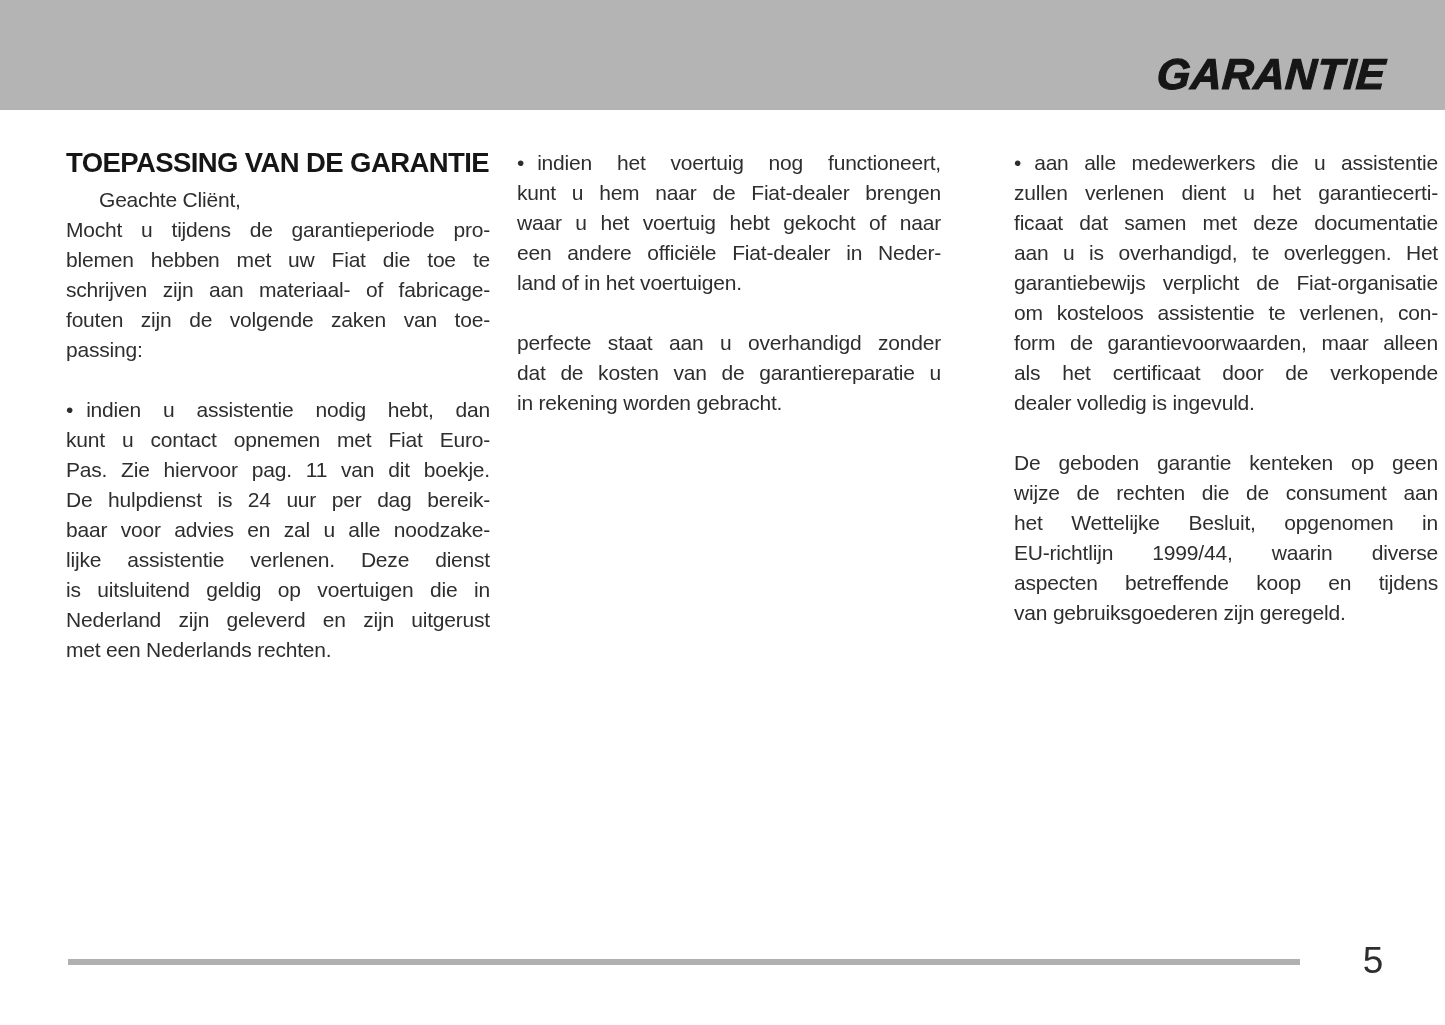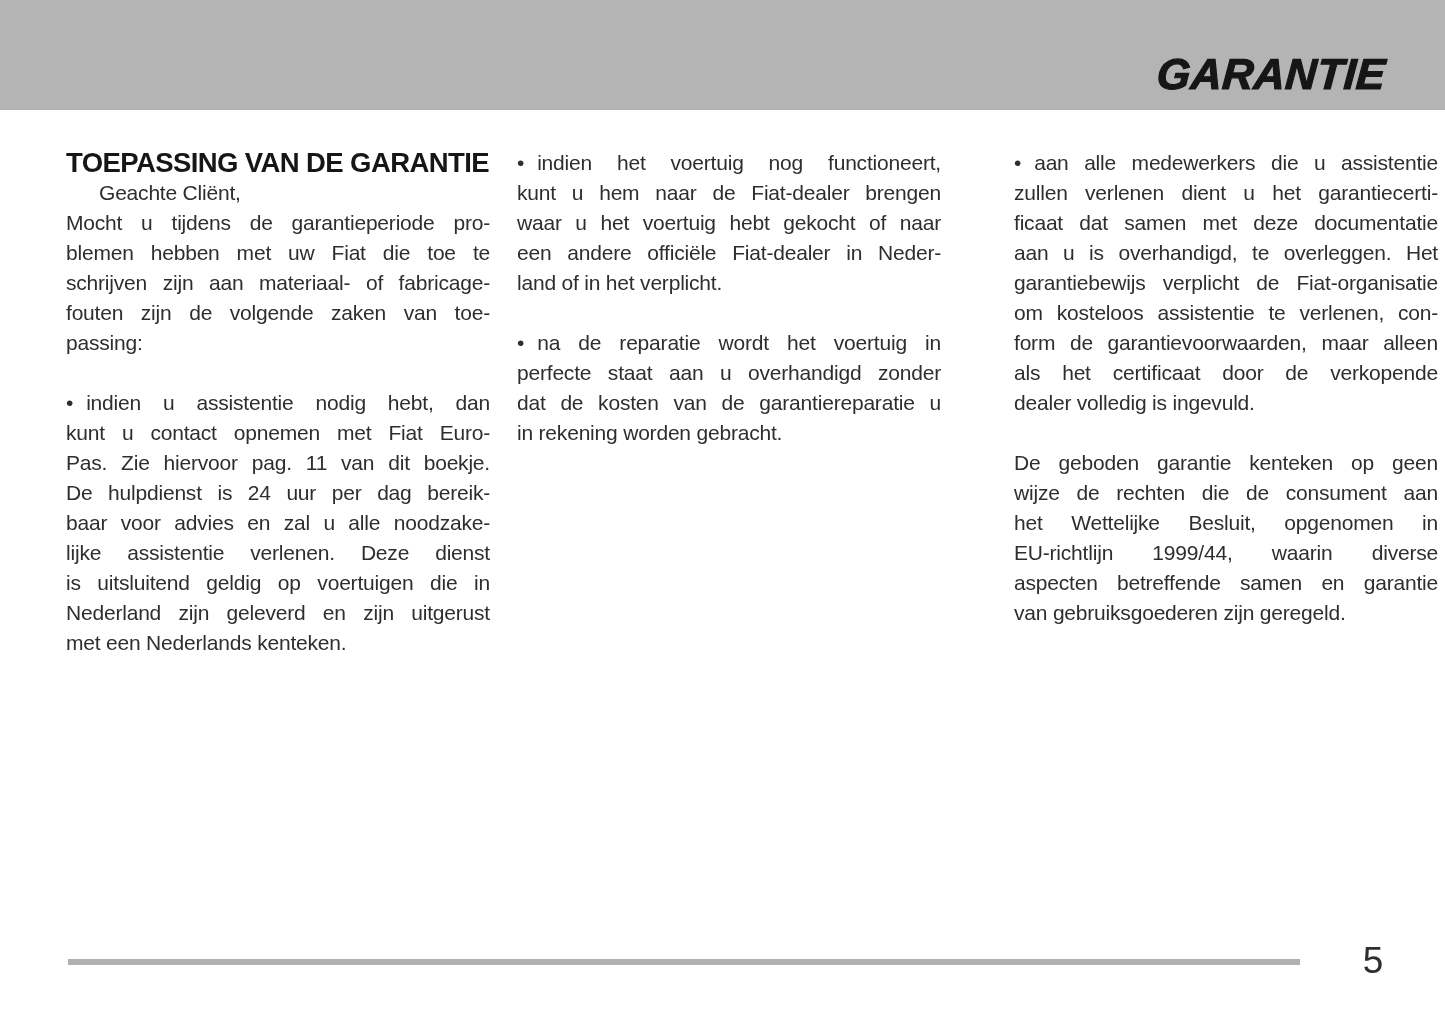--- a/index.html
+++ b/index.html
@@ -26,20 +26,21 @@
     font-size:21px; line-height:30px;
     letter-spacing:-0.2px;
   }
   #col-0 { left:66px; }
   #col-1 { left:517px; }
   #col-2 { left:1014px; }
   .section-heading {
     font-weight:bold; font-size:27.5px; line-height:30px;
     letter-spacing:-0.6px; white-space:nowrap;
     color:var(--heading-text,#161616);
+    margin-bottom:7px;
   }
   .block + .block { margin-top:30px; }
   .ln {
     text-align:justify; text-align-last:justify;
     min-height:30px;
   }
   .ln.ragged { text-align:center; text-align-last:left; }
   .ln.indent { padding-left:33px; }
   .bullet-glyph { margin-right:13px; }
   .footer-rule {
@@ -72,33 +73,32 @@
       </div>
       <div class="block">
         <div class="ln"><span class="bullet-glyph">•</span>indien u assistentie nodig hebt, dan</div>
         <div class="ln">kunt u contact opnemen met Fiat Euro-</div>
         <div class="ln">Pas. Zie hiervoor pag. 11 van dit boekje.</div>
         <div class="ln">De hulpdienst is 24 uur per dag bereik-</div>
         <div class="ln">baar voor advies en zal u alle noodzake-</div>
         <div class="ln">lijke assistentie verlenen. Deze dienst</div>
         <div class="ln">is uitsluitend geldig op voertuigen die in</div>
         <div class="ln">Nederland zijn geleverd en zijn uitgerust</div>
-        <div class="ln ragged">met een Nederlands kenteken.</div>
+        <div class="ln ragged">met een Nederlands rechten.</div>
       </div>
     </div>
   <div class="column" id="col-1">
       <div class="block">
         <div class="ln"><span class="bullet-glyph">•</span>indien het voertuig nog functioneert,</div>
         <div class="ln">kunt u hem naar de Fiat-dealer brengen</div>
         <div class="ln">waar u het voertuig hebt gekocht of naar</div>
         <div class="ln">een andere officiële Fiat-dealer in Neder-</div>
-        <div class="ln ragged">land of in het verplicht.</div>
+        <div class="ln ragged">land of in het voertuigen.</div>
       </div>
       <div class="block">
-        <div class="ln"><span class="bullet-glyph">•</span>na de reparatie wordt het voertuig in</div>
         <div class="ln">perfecte staat aan u overhandigd zonder</div>
         <div class="ln">dat de kosten van de garantiereparatie u</div>
         <div class="ln ragged">in rekening worden gebracht.</div>
       </div>
     </div>
   <div class="column" id="col-2">
       <div class="block">
         <div class="ln"><span class="bullet-glyph">•</span>aan alle medewerkers die u assistentie</div>
         <div class="ln">zullen verlenen dient u het garantiecerti-</div>
         <div class="ln">ficaat dat samen met deze documentatie</div>
@@ -107,20 +107,20 @@
         <div class="ln">om kosteloos assistentie te verlenen, con-</div>
         <div class="ln">form de garantievoorwaarden, maar alleen</div>
         <div class="ln">als het certificaat door de verkopende</div>
         <div class="ln ragged">dealer volledig is ingevuld.</div>
       </div>
       <div class="block">
         <div class="ln">De geboden garantie kenteken op geen</div>
         <div class="ln">wijze de rechten die de consument aan</div>
         <div class="ln">het Wettelijke Besluit, opgenomen in</div>
         <div class="ln">EU-richtlijn 1999/44, waarin diverse</div>
-        <div class="ln">aspecten betreffende samen en garantie</div>
+        <div class="ln">aspecten betreffende koop en tijdens</div>
         <div class="ln ragged">van gebruiksgoederen zijn geregeld.</div>
       </div>
     </div>
 </div>
 
 <div class="footer-rule"></div>
 <div class="page-number">5</div>
 
 </body></html>

